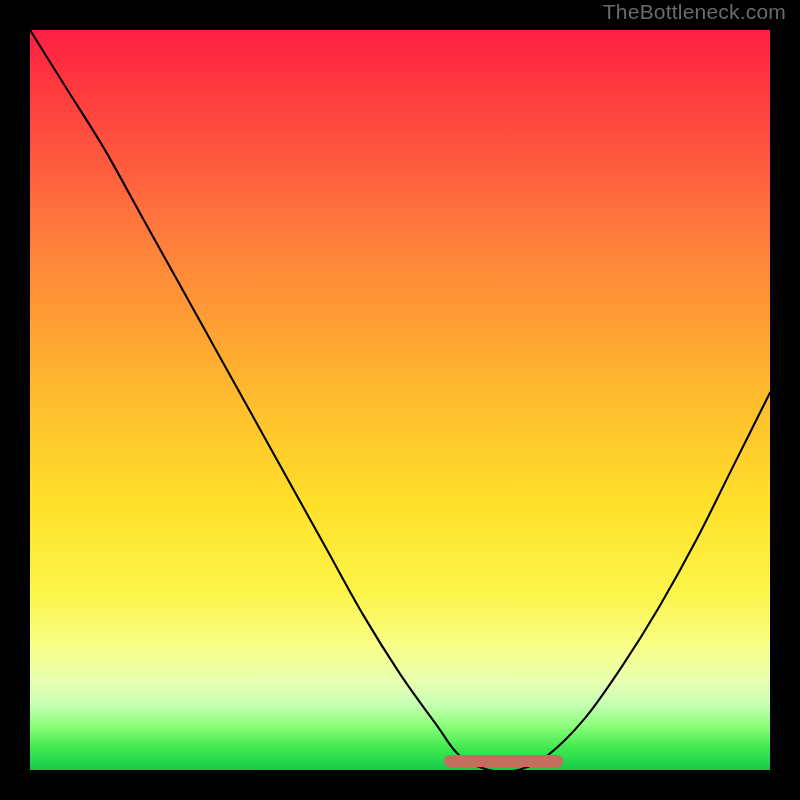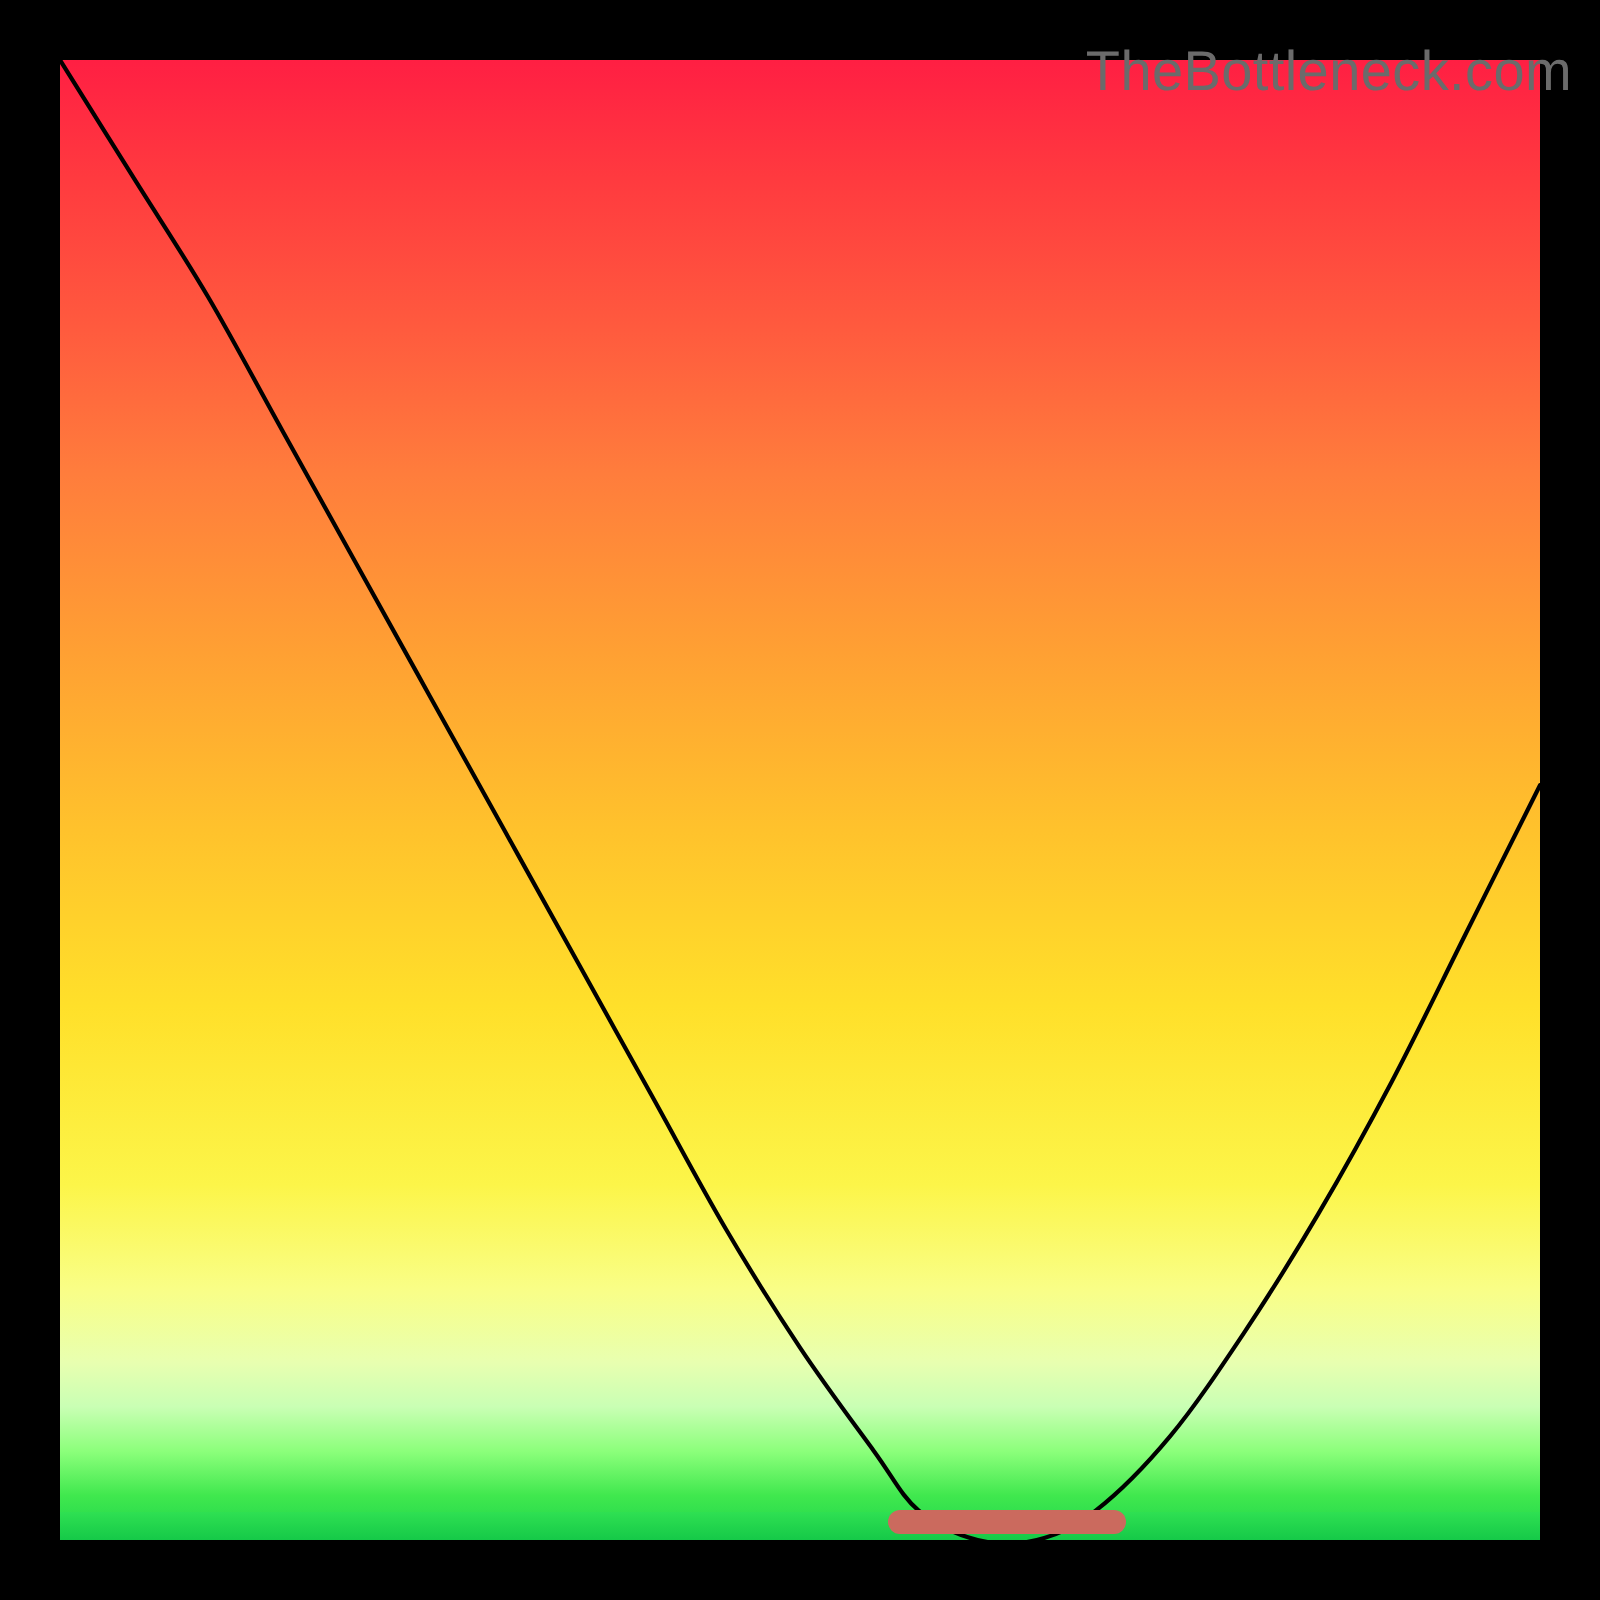--- a/index.html
+++ b/index.html
@@ -12,24 +12,24 @@
     font-family: Arial, Helvetica, sans-serif;
   }
   .frame {
     position: relative;
     width: 800px;
     height: 800px;
     background: #000;
   }
   .watermark {
     position: absolute;
-    top: 20px;
+    top: 0;
     right: 14px;
     color: #6b6b6b;
-    font-size: 28px;
+    font-size: 21px;
     font-weight: 400;
     letter-spacing: 0.2px;
     z-index: 5;
   }
   .plot {
     position: absolute;
     left: 30px;
     top: 30px;
     width: 740px;
     height: 740px;

